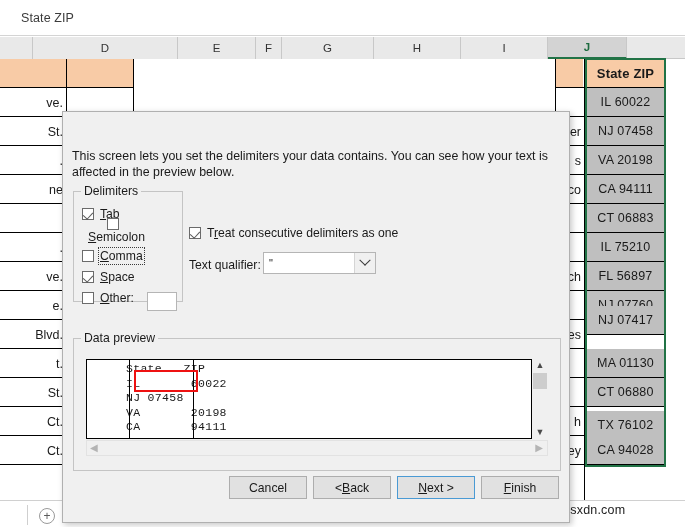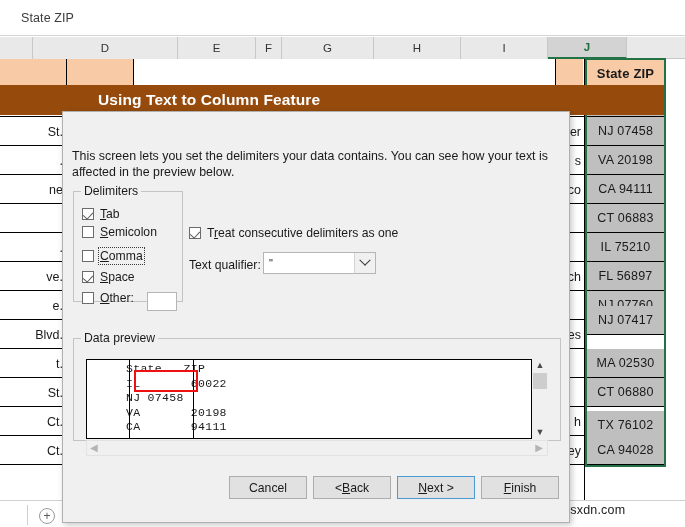--- a/index.html
+++ b/index.html
@@ -180,21 +180,21 @@
   .tq-arrow {
     position:absolute; right:0; top:0; width:21px; height:20px; background:#f0f0f0;
     border-left:1px solid #d5d5d5; display:flex; align-items:center; justify-content:center;
   }
   .tq-arrow::after {
     content:""; width:7px; height:7px; border:solid #3a3a3a; border-width:0 1.4px 1.4px 0;
     transform:rotate(45deg) translate(-2px,-2px);
   }
 
   
-  .grp-preview { left:10px; top:226px; width:488px; height:103px; }
+  .grp-preview { left:10px; top:226px; width:488px; height:133px; }
   .preview-box {
     position:absolute; left:12px; top:20px; width:446px; height:80px;
     background:#fff; border:1px solid #000; overflow:hidden;
   }
   .pv-line {
     position:absolute; left:3px; font-family:"Liberation Mono", monospace;
     font-size:11.5px; color:#1a1a1a; white-space:pre; letter-spacing:.3px;
   }
   .pv-sep { position:absolute; top:0; width:1px; height:80px; background:#000; }
 
@@ -335,52 +335,49 @@
         <div class="jcell hdr" style="top: 0px;">State ZIP</div>
         <div class="jcell" style="top: 29px;">IL  60022</div>
         <div class="jcell" style="top: 58px;">NJ 07458</div>
         <div class="jcell" style="top: 87px;">VA  20198</div>
         <div class="jcell" style="top: 116px;">CA  94111</div>
         <div class="jcell" style="top: 145px;">CT  06883</div>
         <div class="jcell" style="top: 174px;">IL  75210</div>
         <div class="jcell" style="top: 203px;">FL  56897</div>
         <div class="jcell" style="top: 232px;">NJ  07760</div>
         <div class="jcell" style="top: 247px;">NJ  07417</div>
-        <div class="jcell" style="top: 290px;">MA  02530</div>
+        <div class="jcell" style="top: 290px;">MA  01130</div>
         <div class="jcell" style="top: 319px;">CT  06880</div>
         <div class="jcell" style="top: 352px;">TX  76102</div>
         <div class="jcell" style="top: 377px;">CA  94028</div>
       </div>
     <div class="jsel-border"></div>
     <div class="beyond"></div>
   </div>
 
-  <div class="banner">
-    <span class="banner-text">Using Text to Column Feature</span>
-  </div>
 
   <div class="bottom-strip"></div>
   <div class="sheet-tab-box"></div>
   <div class="plus-circle">+</div>
   <div class="hscroll-left">◀</div>
   <div class="watermark">wsxdn.com</div>
 
   <div class="dialog">
 
 
     <div class="dlg-desc">This screen lets you set the delimiters your data contains.  You can see how your text is affected in the preview below.</div>
 
     <div class="grp grp-delim">
       <span class="legend">Delimiters</span>
       <div id="delim-list">
           <div class="cbrow" style="top: 14px; text-align: center;">
             <span class="cbox checked"></span>
             <span class="cblabel"><span class="u">T</span>ab</span>
           </div>
-          <div class="cbrow" style="top: 32px;">
+          <div class="cbrow" style="top: 26px; flex-direction: column;">
             <span class="cbox"></span>
             <span class="cblabel"><span class="u">S</span>emicolon</span>
           </div>
           <div class="cbrow" style="top: 56px;">
             <span class="cbox"></span>
             <span class="cblabel focus-dots"><span class="u">C</span>omma</span>
           </div>
           <div class="cbrow" style="top: 77px;">
             <span class="cbox checked"></span>
             <span class="cblabel"><span class="u">S</span>pace</span>

